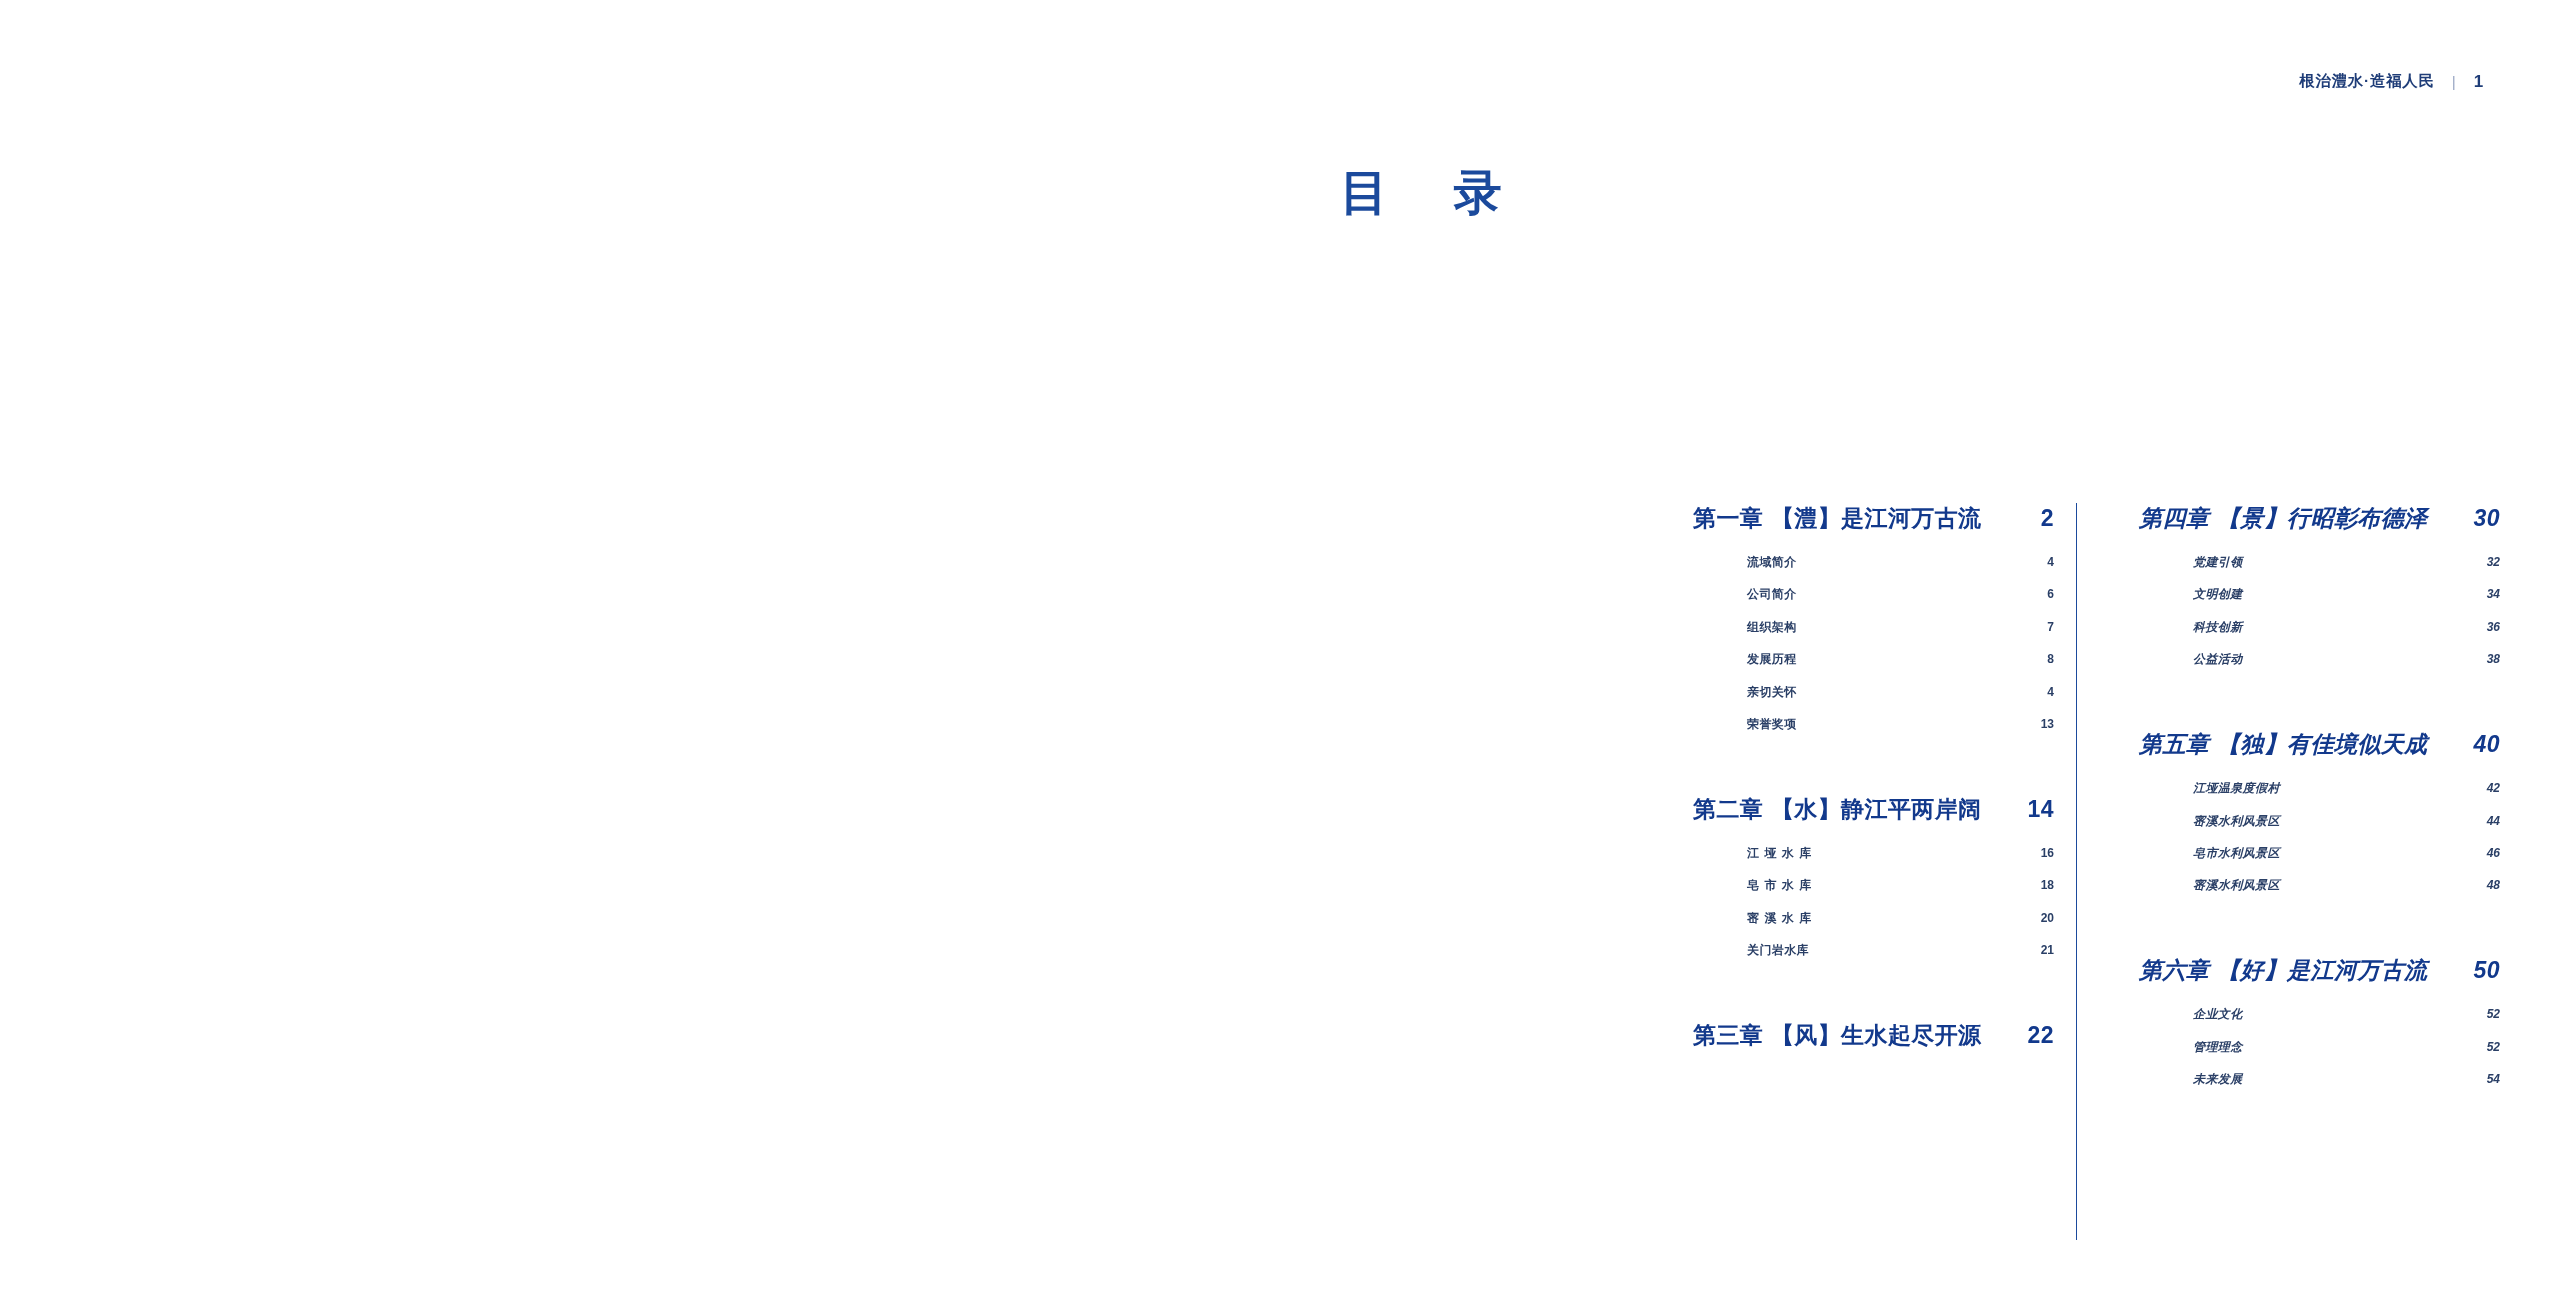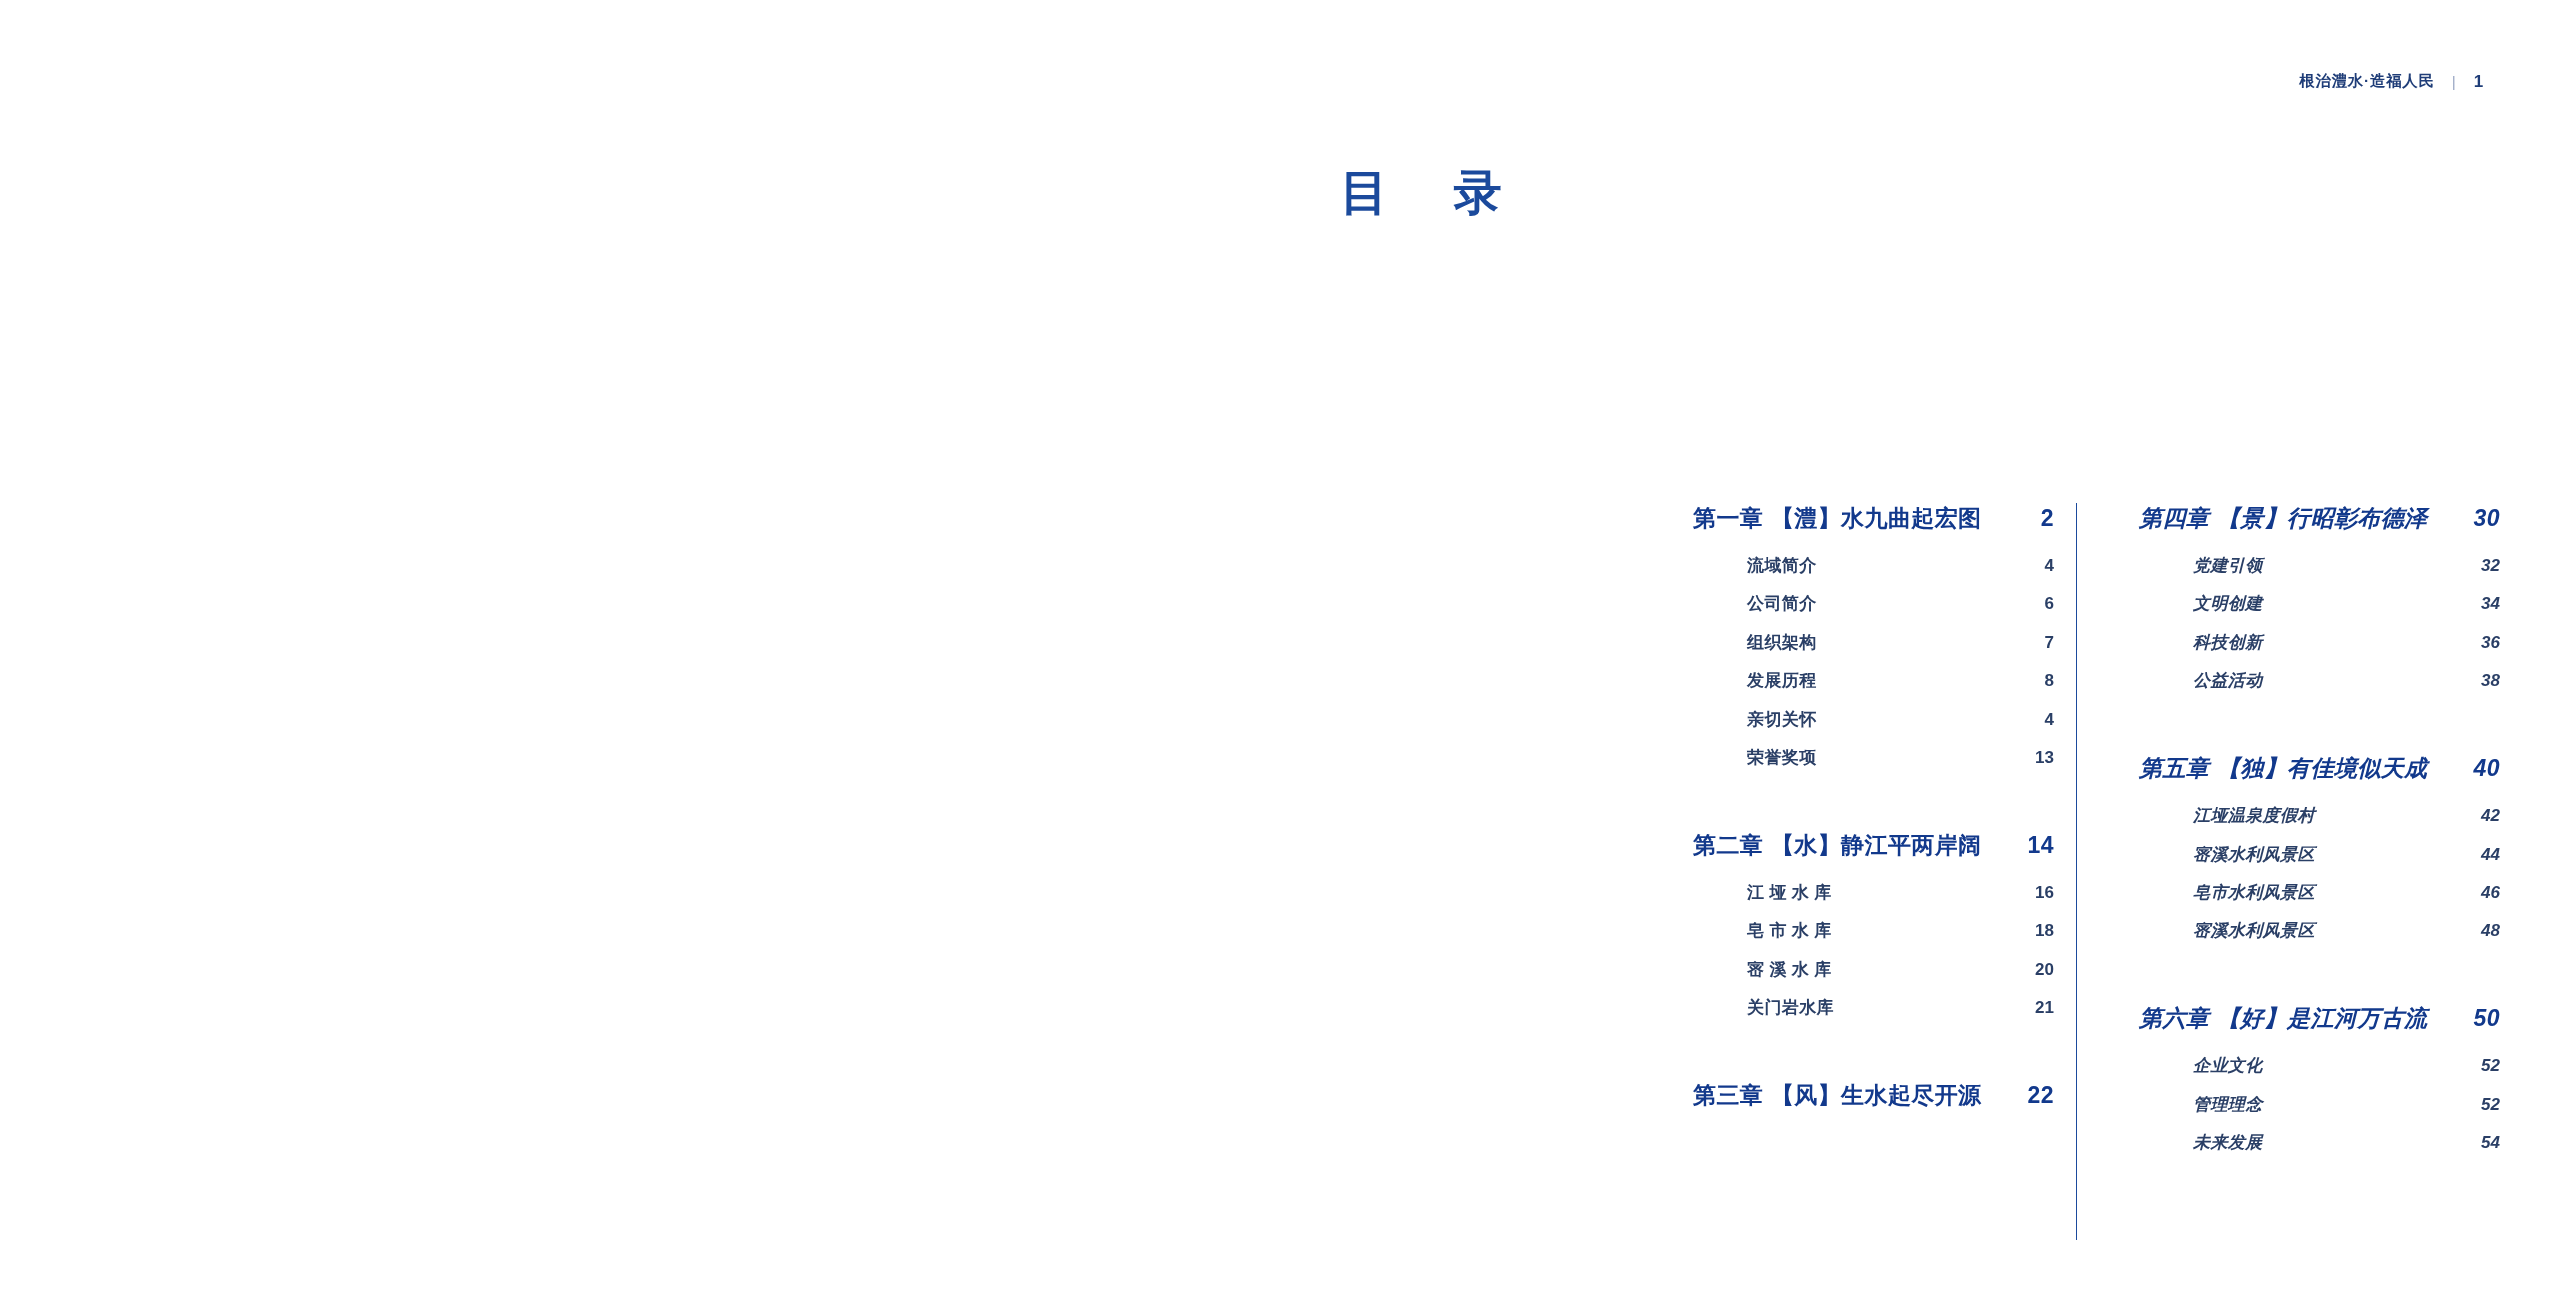--- a/index.html
+++ b/index.html
@@ -111,21 +111,21 @@
     font-weight: bold;
   }
 
   .entries {
     margin-top: 20px;
     padding-left: 54px;
   }
   .entry {
     display: flex;
     align-items: baseline;
-    font-size: 17px;
+    font-size: 12px;
     color: #2a3f66;
     margin-bottom: 15.4px;
     font-weight: bold;
   }
   .entry .elabel {
     flex: 0 0 auto;
     letter-spacing: 0.4px;
   }
   .entry .espacer {
     flex: 1 1 auto;
@@ -151,21 +151,21 @@
     <span class="pageno">1</span>
   </div>
 
   <div class="doc-title">目 录</div>
 
   <div class="toc">
     <div class="col col-left">
         <div class="chapter">
           <div class="chapter-head">
             <span class="chname">第一章</span>
-            <span class="chtitle">【澧】水九曲起宏图</span>
+            <span class="chtitle">【澧】是江河万古流</span>
             <span class="chpage">2</span>
           </div>
           <div class="entries">
             <div class="entry">
               <span class="elabel">流域简介</span>
               <span class="espacer"></span>
               <span class="epage">4</span>
             </div>
             <div class="entry">
               <span class="elabel">公司简介</span>

